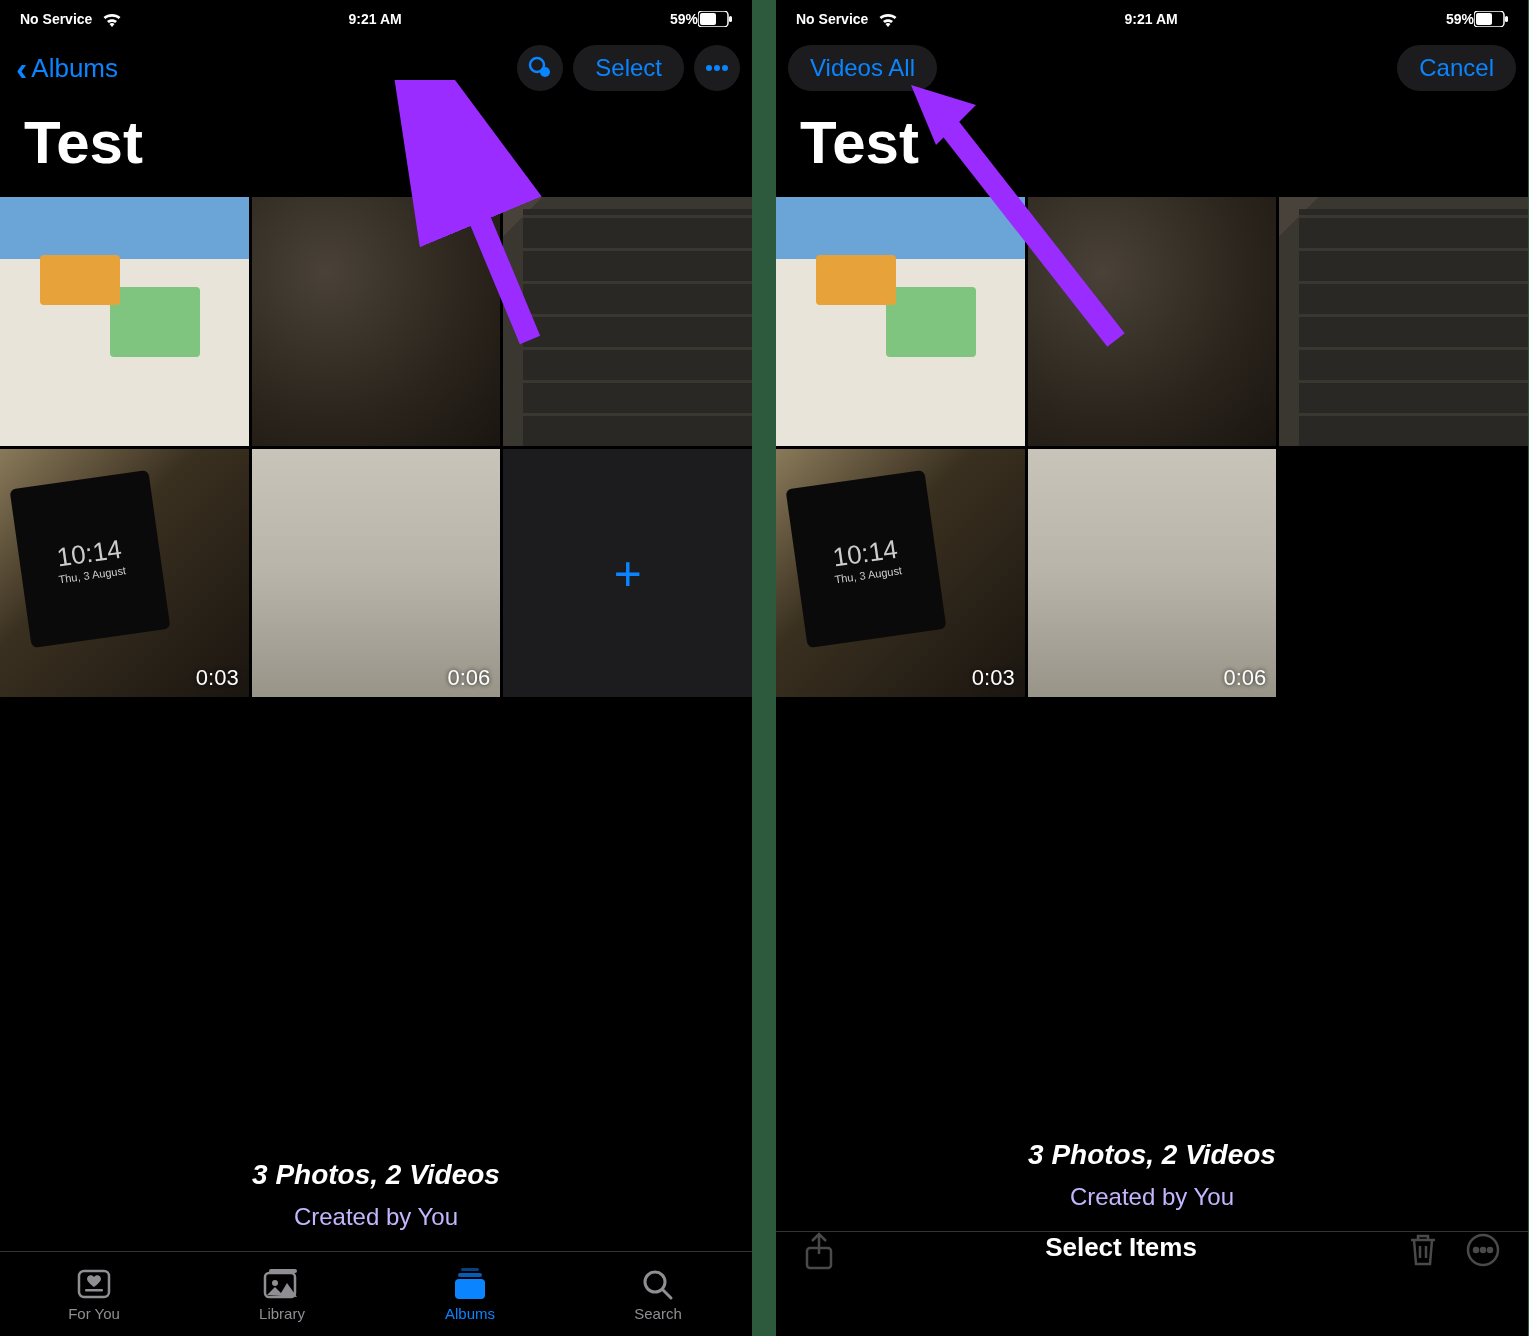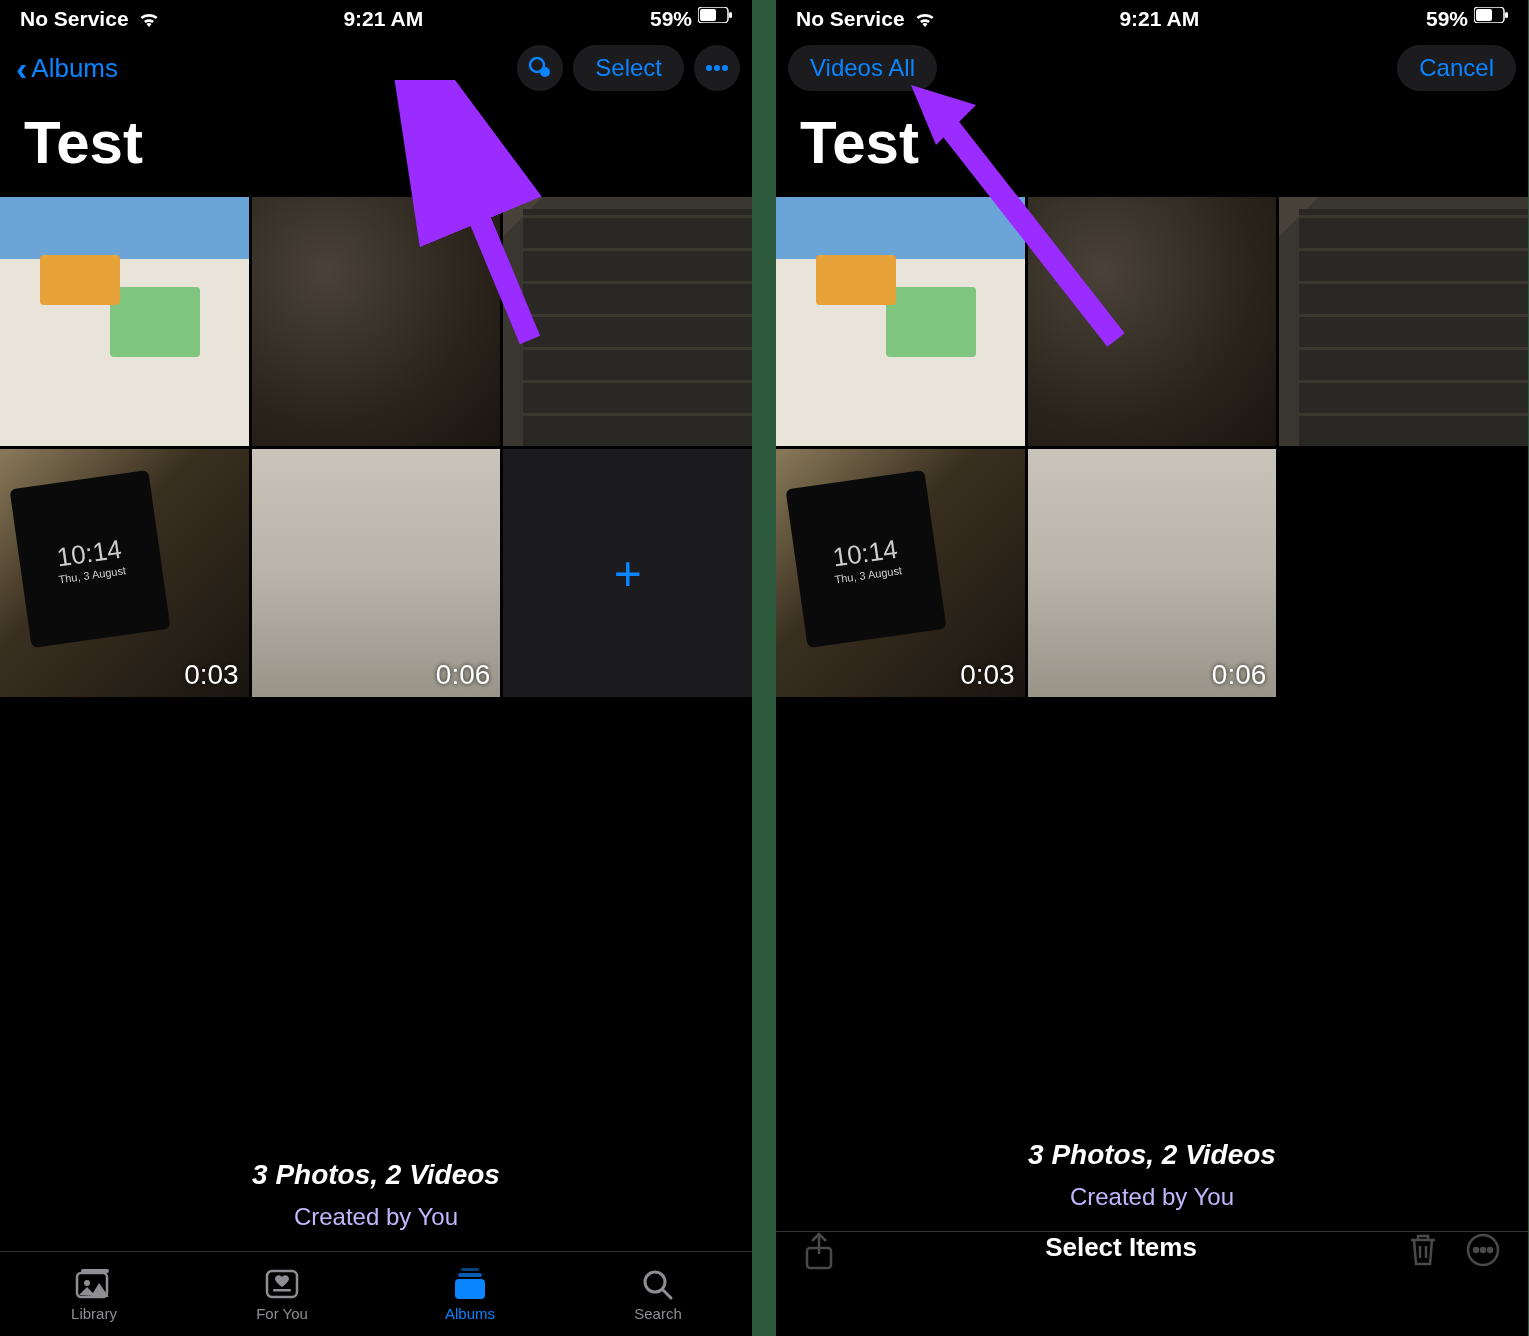--- a/index.html
+++ b/index.html
@@ -23,25 +23,25 @@
 .phone:first-child { margin-right: 0; }
 
 
 .status-bar {
   height: 38px;
   display: flex;
   align-items: center;
   justify-content: space-between;
   padding: 0 20px;
   color: #fff;
-  font-size: 21px;
+  font-size: 14px;
   font-weight: 600;
 }
 .status-left { display: flex; align-items: center; gap: 8px; }
-.status-right { display: flex; gap: 6px; margin-left: 44px; }
+.status-right { display: flex; gap: 0; margin-left: 44px; }
 .wifi-icon svg, .battery-icon svg { display: block; }
 
 
 .nav-bar {
   height: 60px;
   display: flex;
   align-items: center;
   justify-content: space-between;
   padding: 0 12px;
 }
@@ -89,21 +89,21 @@
   aspect-ratio: 1/1;
   background: #2a2a2a;
   position: relative;
   overflow: hidden;
 }
 .thumb .duration {
   position: absolute;
   bottom: 6px;
   right: 10px;
   color: #fff;
-  font-size: 28px;
+  font-size: 22px;
   font-weight: 500;
   text-shadow: 0 0 4px rgba(0,0,0,0.8);
 }
 .add-tile { background: #1c1c1e; display:flex; align-items:center; justify-content:center; }
 .add-tile .plus { color: #0a84ff; font-size: 48px; font-weight: 300; }
 
 
 .th1 { background: linear-gradient(180deg,#6ba5d8 0%,#6ba5d8 25%,#e8e4da 25%,#e8e4da 100%); position:relative;}
 .th1::after{content:'';position:absolute;left:40px;top:58px;width:80px;height:50px;background:#e8a23a;border-radius:4px;}
 .th1::before{content:'';position:absolute;left:110px;top:90px;width:90px;height:70px;background:#7fc47f;border-radius:4px;}
@@ -244,34 +244,34 @@
   <div class="spacer"></div>
 
   <div class="footer-info">
     <div class="line1">3 Photos, 2 Videos</div>
     <div class="line2">Created by You</div>
   </div>
 
   <div class="tab-bar">
     <div class="tab">
       <svg viewBox="0 0 38 34" fill="currentColor">
+          <rect x="4" y="4" width="30" height="26" rx="5" fill="none" stroke="currentColor" stroke-width="2.5"></rect>
+          <path d="M19 10c-2-3-7-2-7 2 0 3 7 8 7 8s7-5 7-8c0-4-5-5-7-2z"></path>
+          <rect x="10" y="22" width="18" height="2.5" rx="1"></rect>
+        </svg>
+      <span>For You</span>
+    </div>
+    <div class="tab">
+      <svg viewBox="0 0 38 34" fill="currentColor">
           <rect x="2" y="6" width="30" height="24" rx="4" fill="none" stroke="currentColor" stroke-width="2.5"></rect>
           <rect x="6" y="2" width="28" height="4" rx="2"></rect>
           <circle cx="12" cy="16" r="3"></circle>
           <path d="M4 28 l8-8 6 6 6-10 10 14z"></path>
         </svg>
       <span>Library</span>
-    </div>
-    <div class="tab">
-      <svg viewBox="0 0 38 34" fill="currentColor">
-          <rect x="4" y="4" width="30" height="26" rx="5" fill="none" stroke="currentColor" stroke-width="2.5"></rect>
-          <path d="M19 10c-2-3-7-2-7 2 0 3 7 8 7 8s7-5 7-8c0-4-5-5-7-2z"></path>
-          <rect x="10" y="22" width="18" height="2.5" rx="1"></rect>
-        </svg>
-      <span>For You</span>
     </div>
     <div class="tab active">
       <svg viewBox="0 0 38 34" fill="currentColor">
           <rect x="4" y="12" width="30" height="20" rx="4"></rect>
           <rect x="7" y="6" width="24" height="4" rx="2" opacity="0.7"></rect>
           <rect x="10" y="1" width="18" height="3" rx="1.5" opacity="0.5"></rect>
         </svg>
       <span>Albums</span>
     </div>
     <div class="tab">

